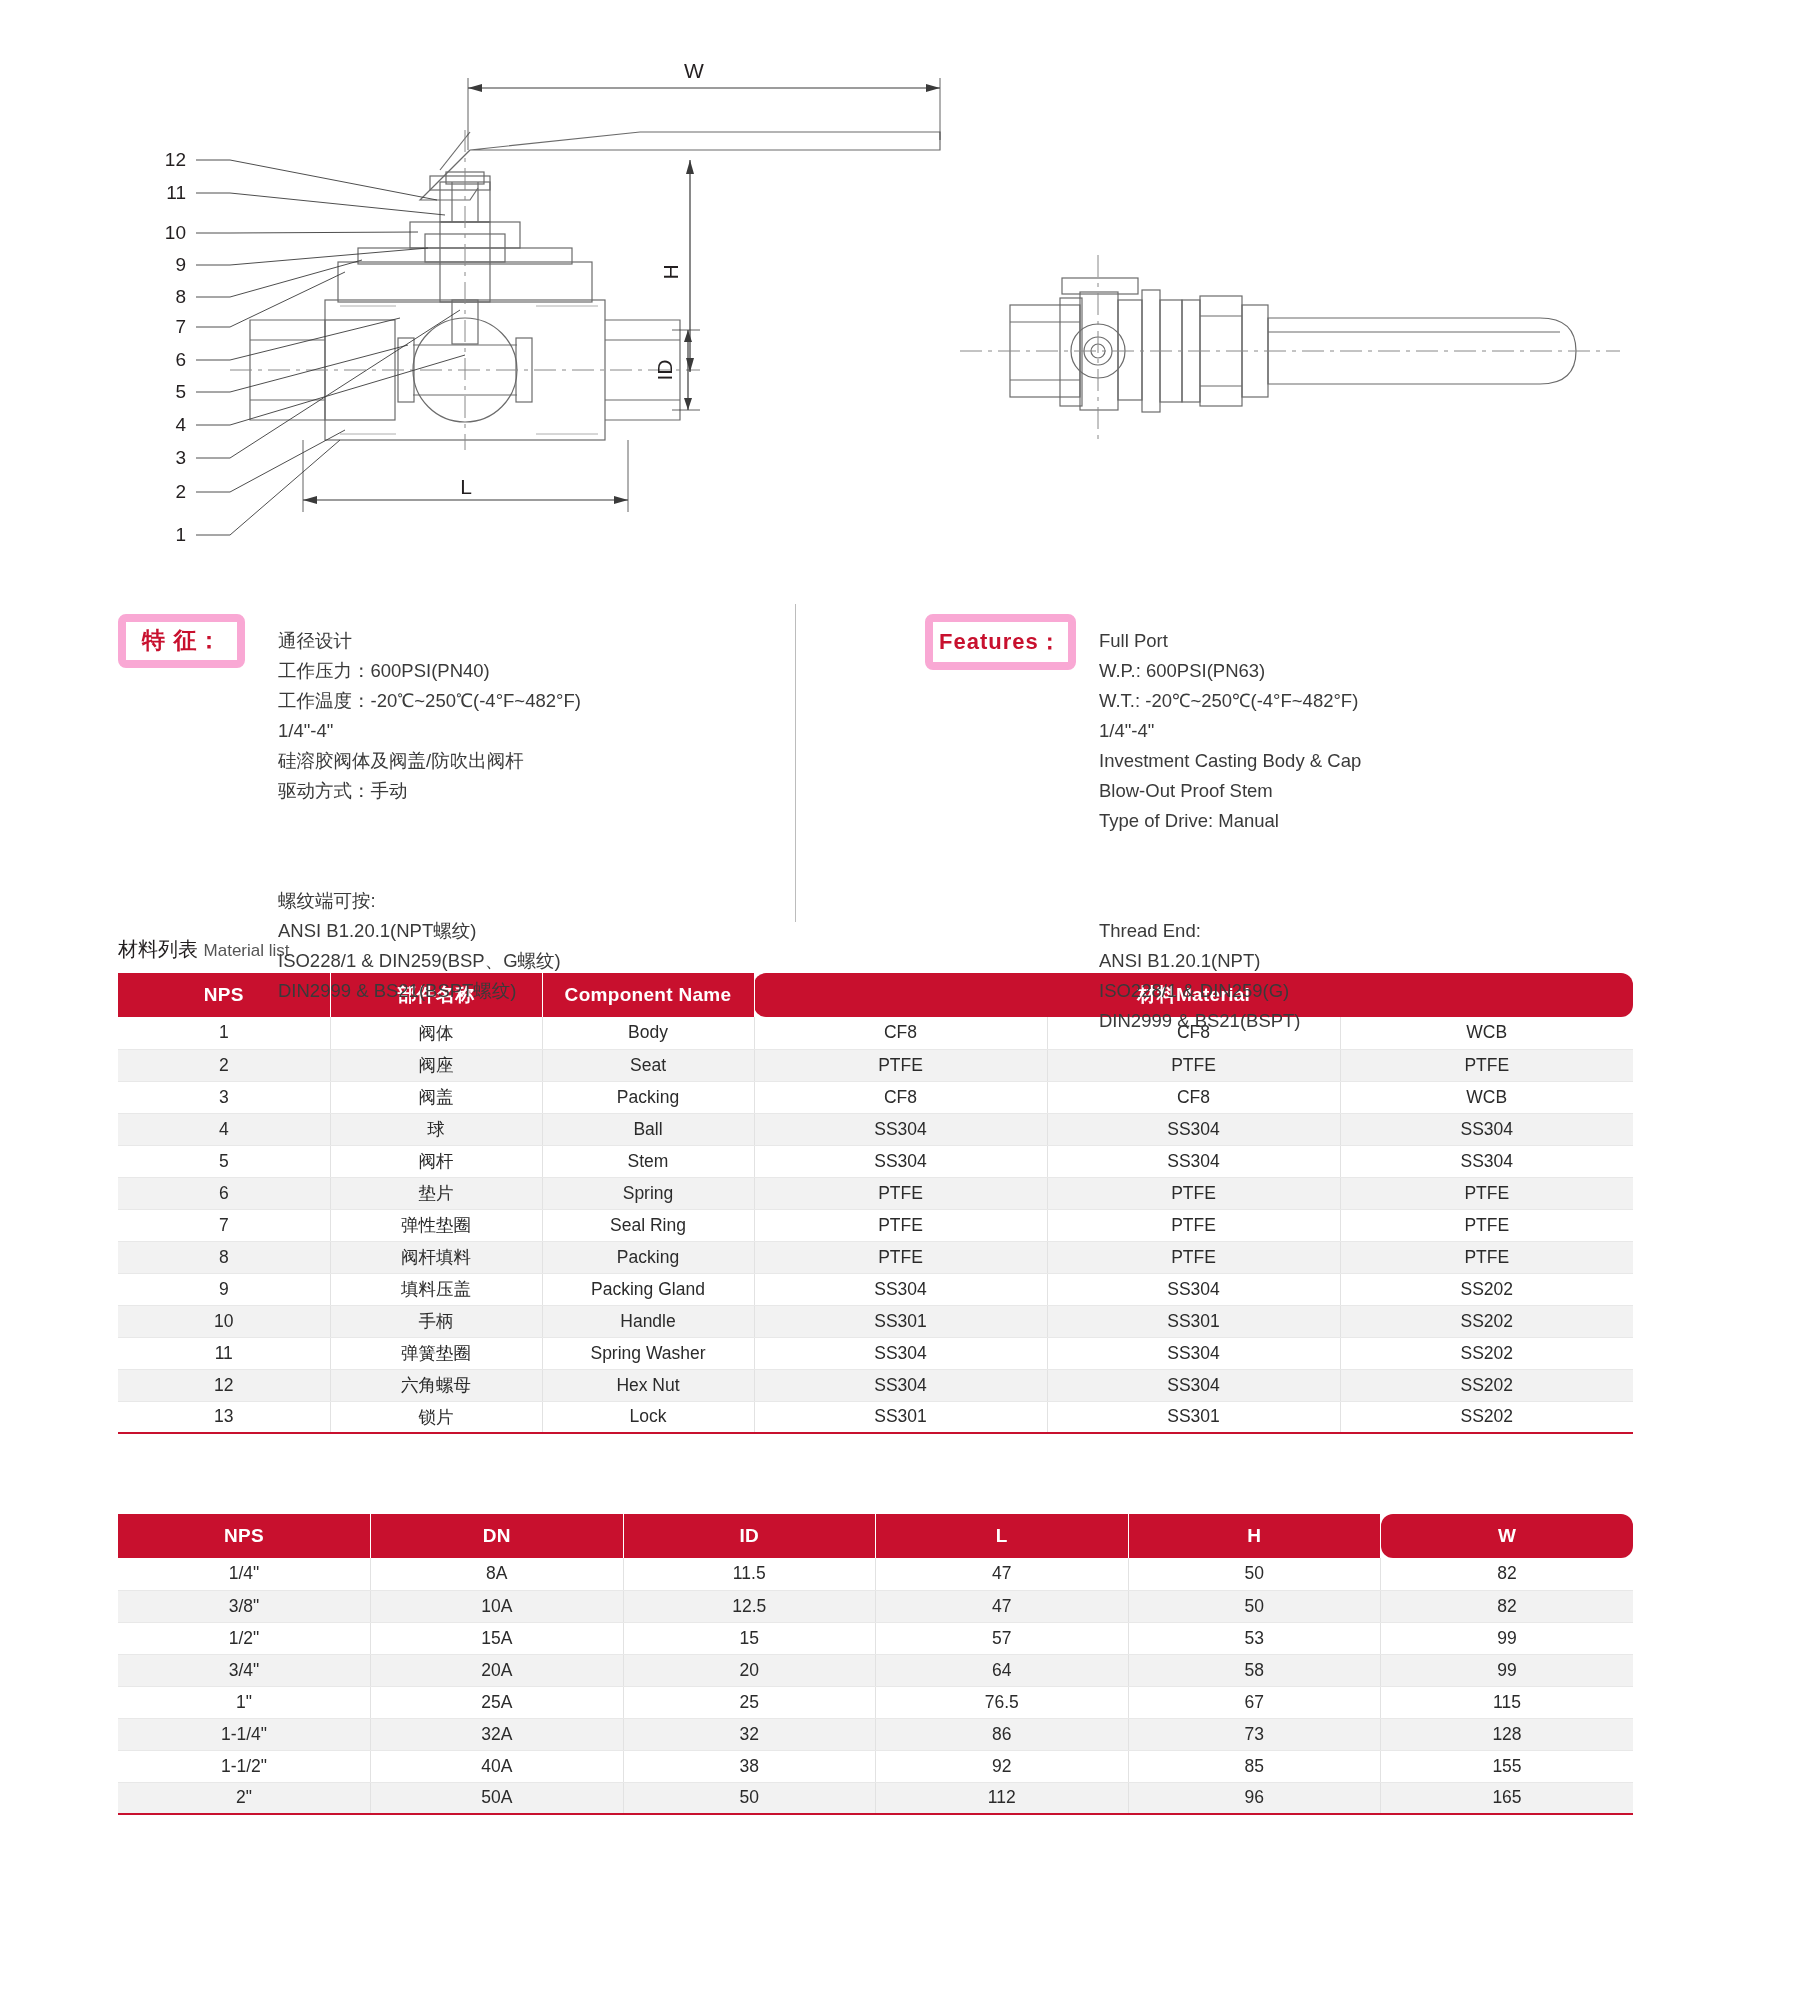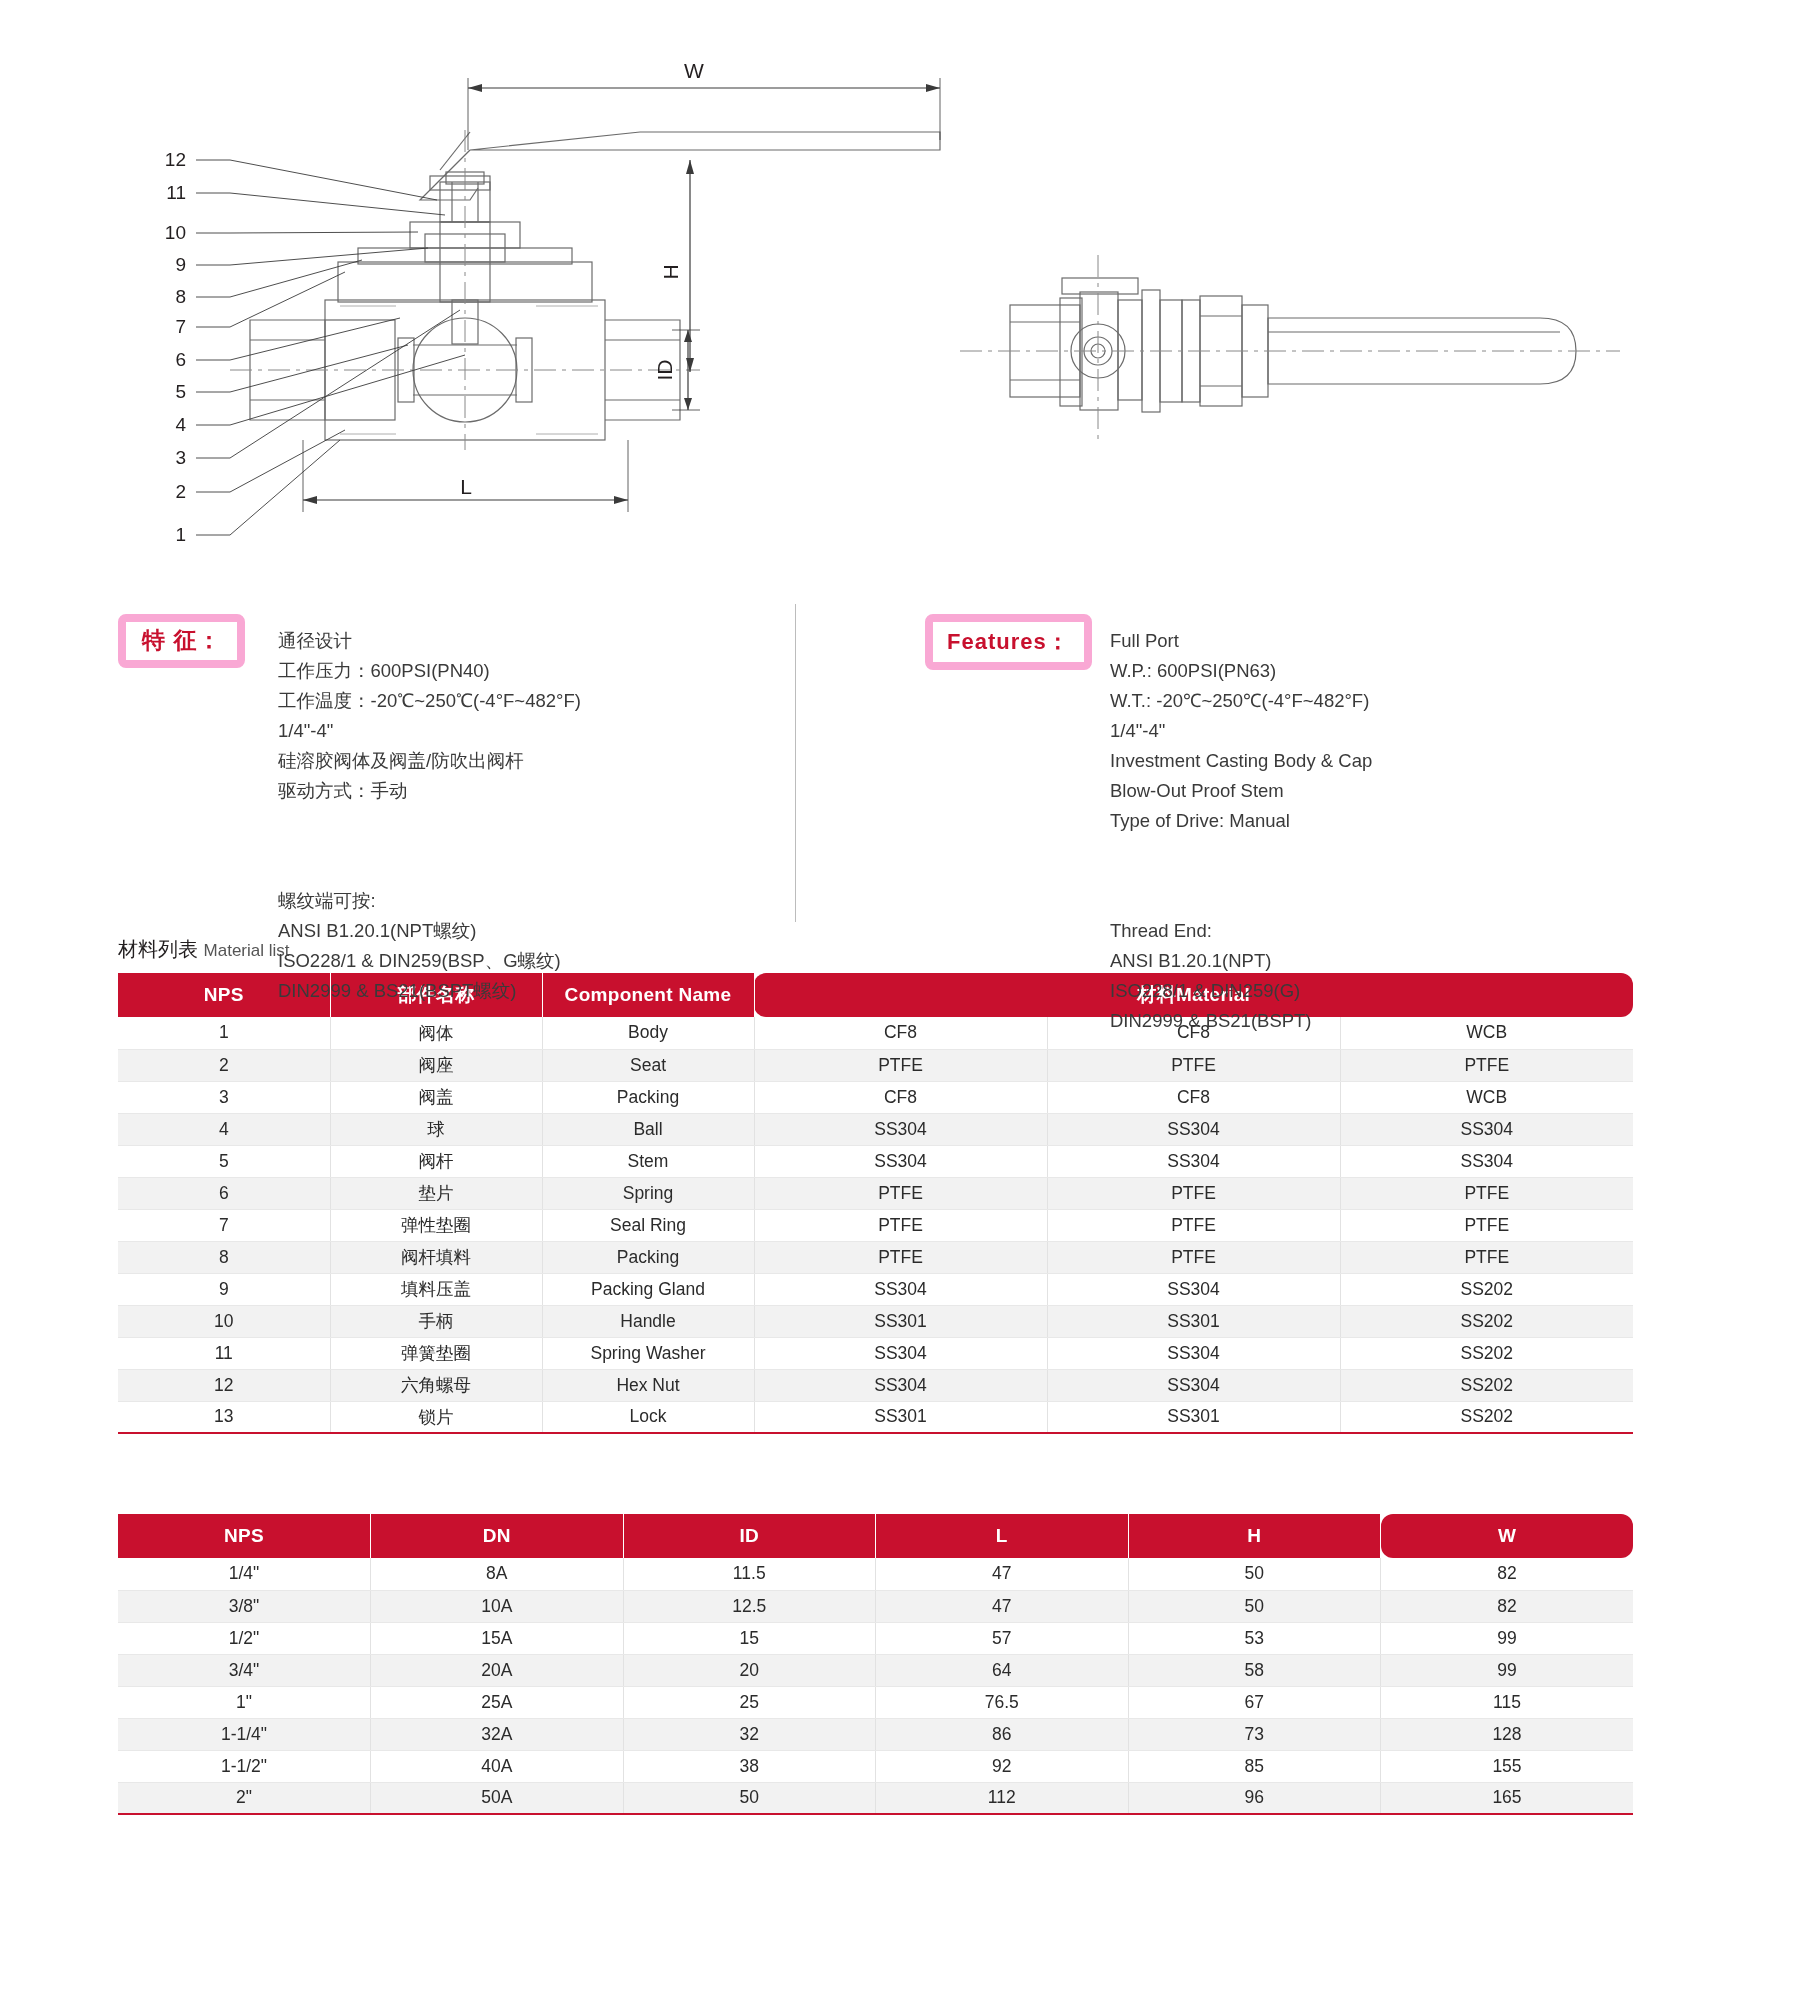--- a/index.html
+++ b/index.html
@@ -41,32 +41,32 @@
     color: #c8102e;
     font-weight: bold;
     padding: 7px 16px 8px 16px;
     font-size: 23px;
     letter-spacing: 1px;
     line-height: 1;
     position: absolute;
     top: 18px;
     left: 0;
   }
-  .feat-badge.en { font-size: 22px; padding: 9px 14px; }
+  .feat-badge.en { font-size: 22px; padding: 9px 6px; }
 
   .feat-text {
     position: absolute;
     left: 160px;
     top: 0;
     font-size: 18.5px;
     line-height: 1.62;
     color: #3a3a3a;
     white-space: pre-line;
   }
-  .feat-text.en { left: 185px; font-size: 18.5px; }
+  .feat-text.en { left: 174px; font-size: 18.5px; }
   .feat-gap { height: 20px; }
 
   .feat-divider {
     position: absolute;
     left: 795px;
     top: 8px;
     width: 1px;
     height: 318px;
     background: #bcbcbc;
   }

